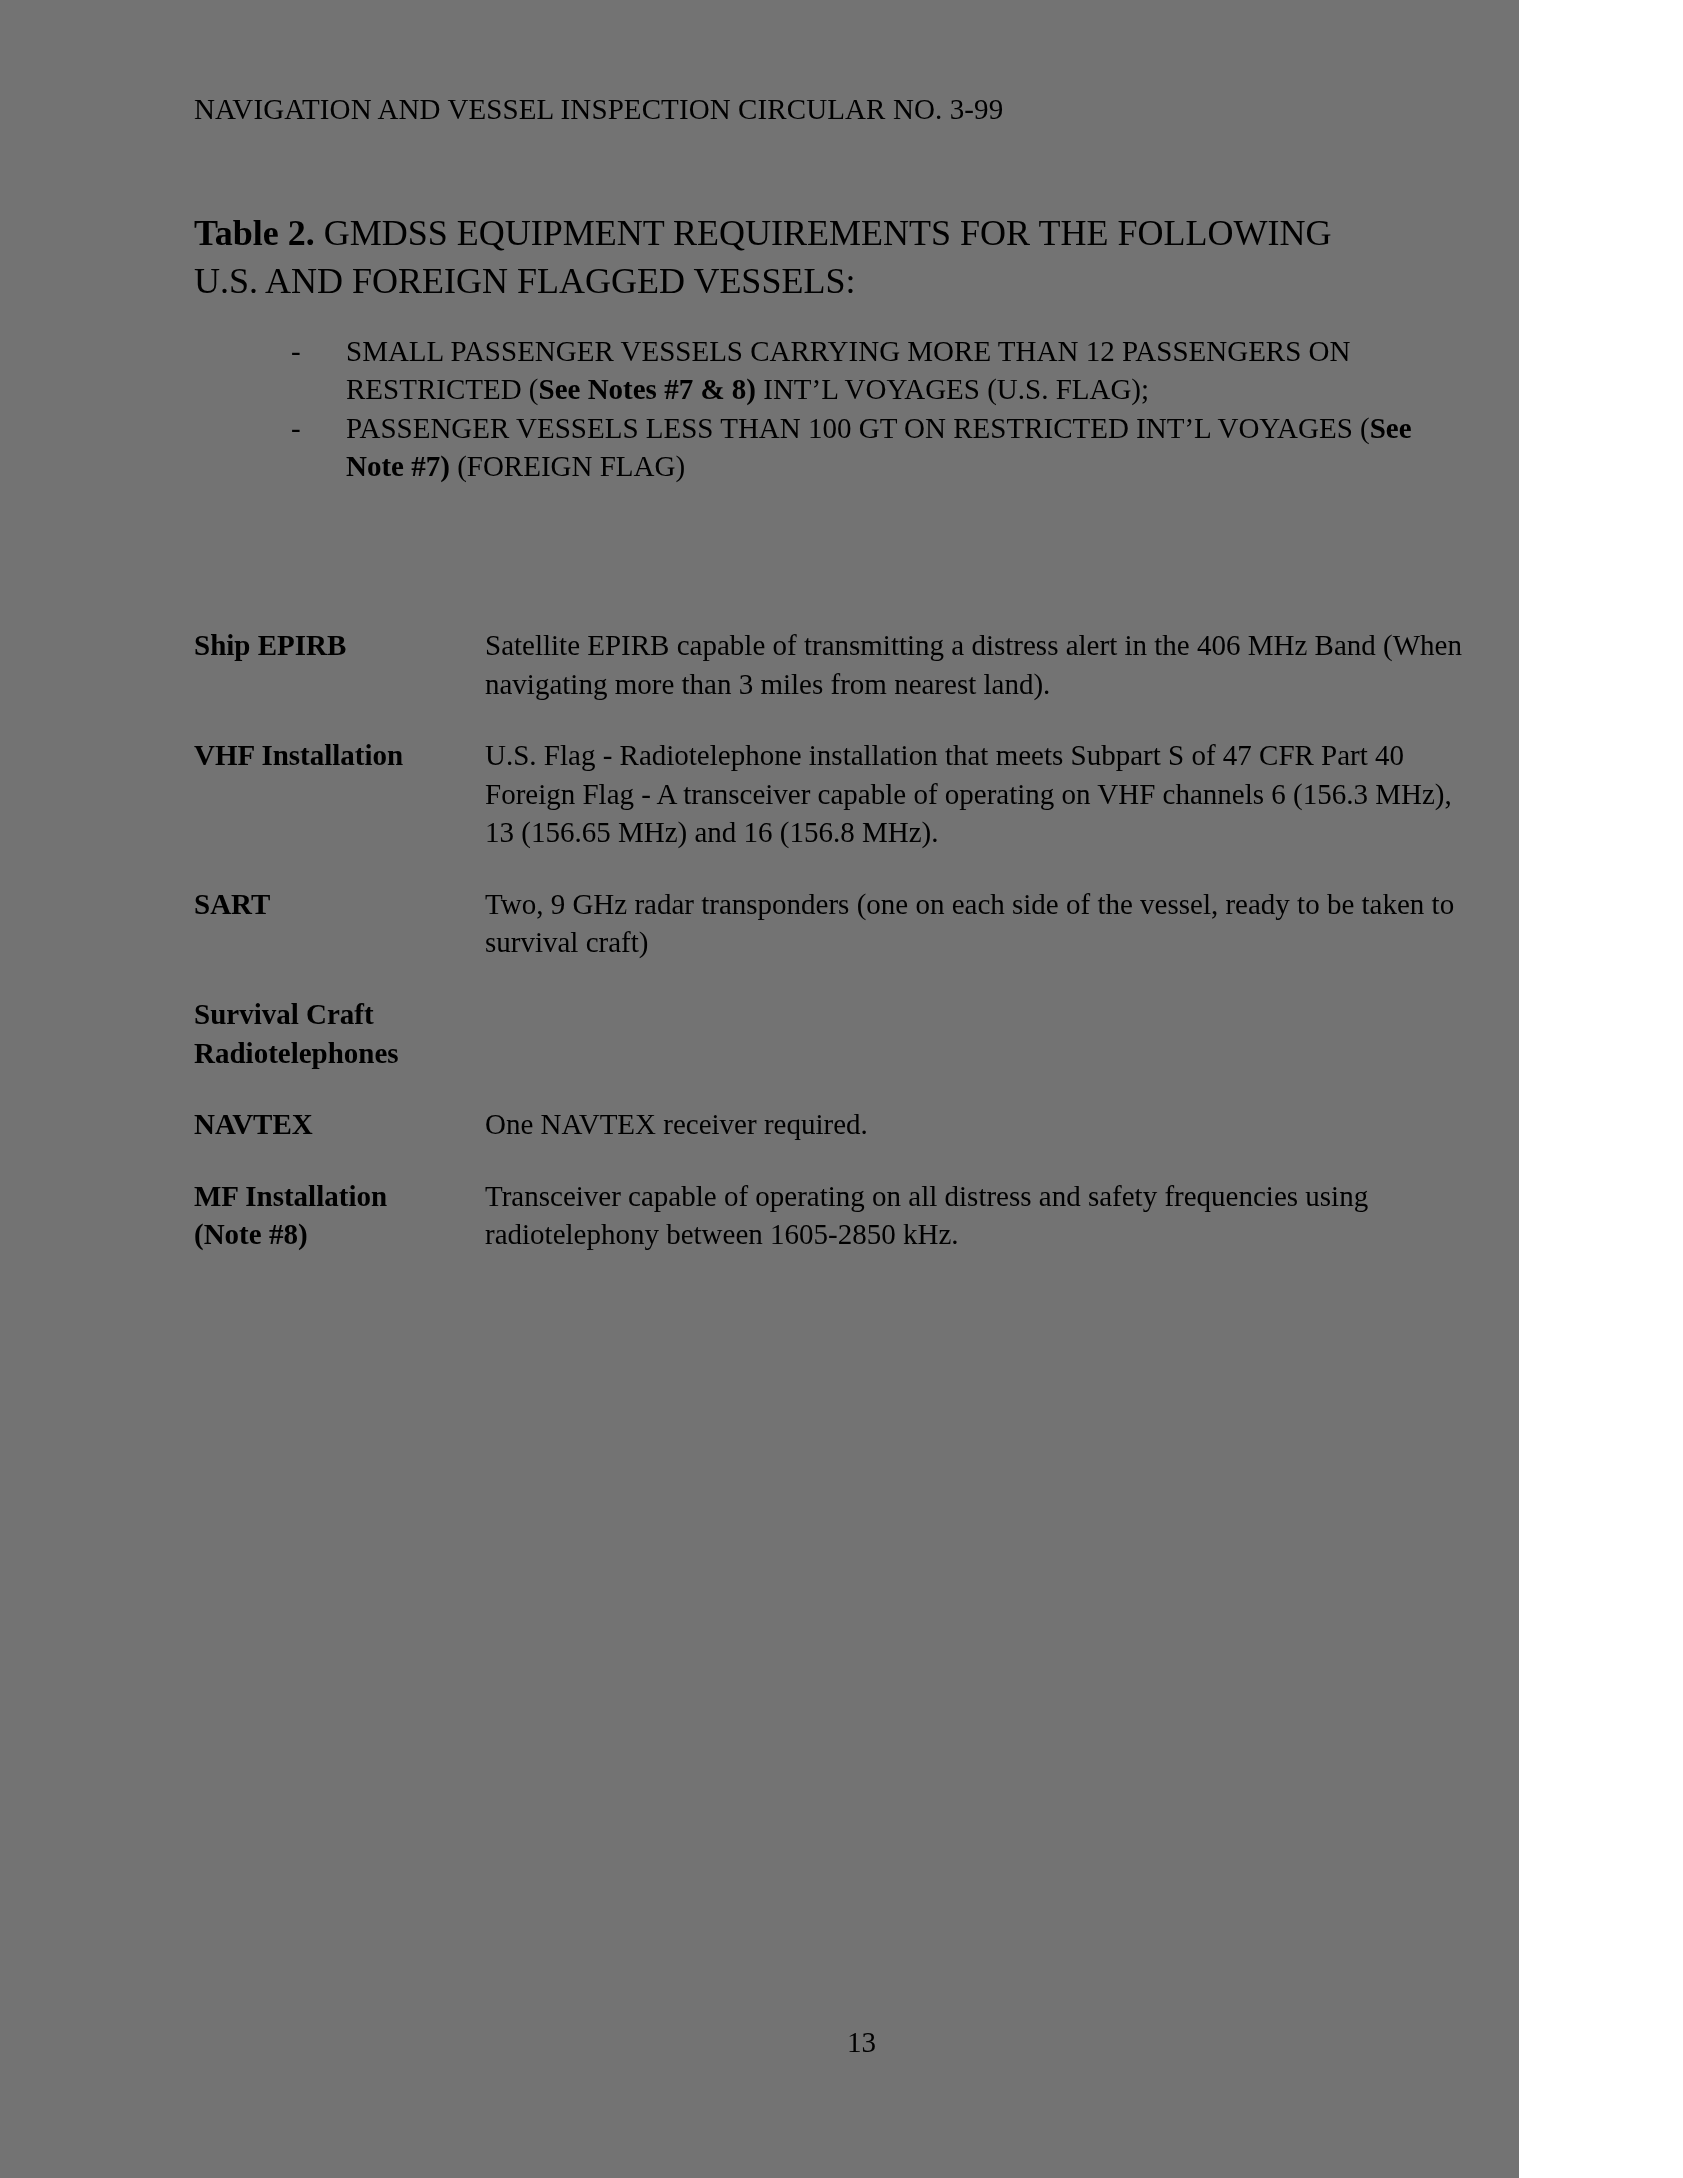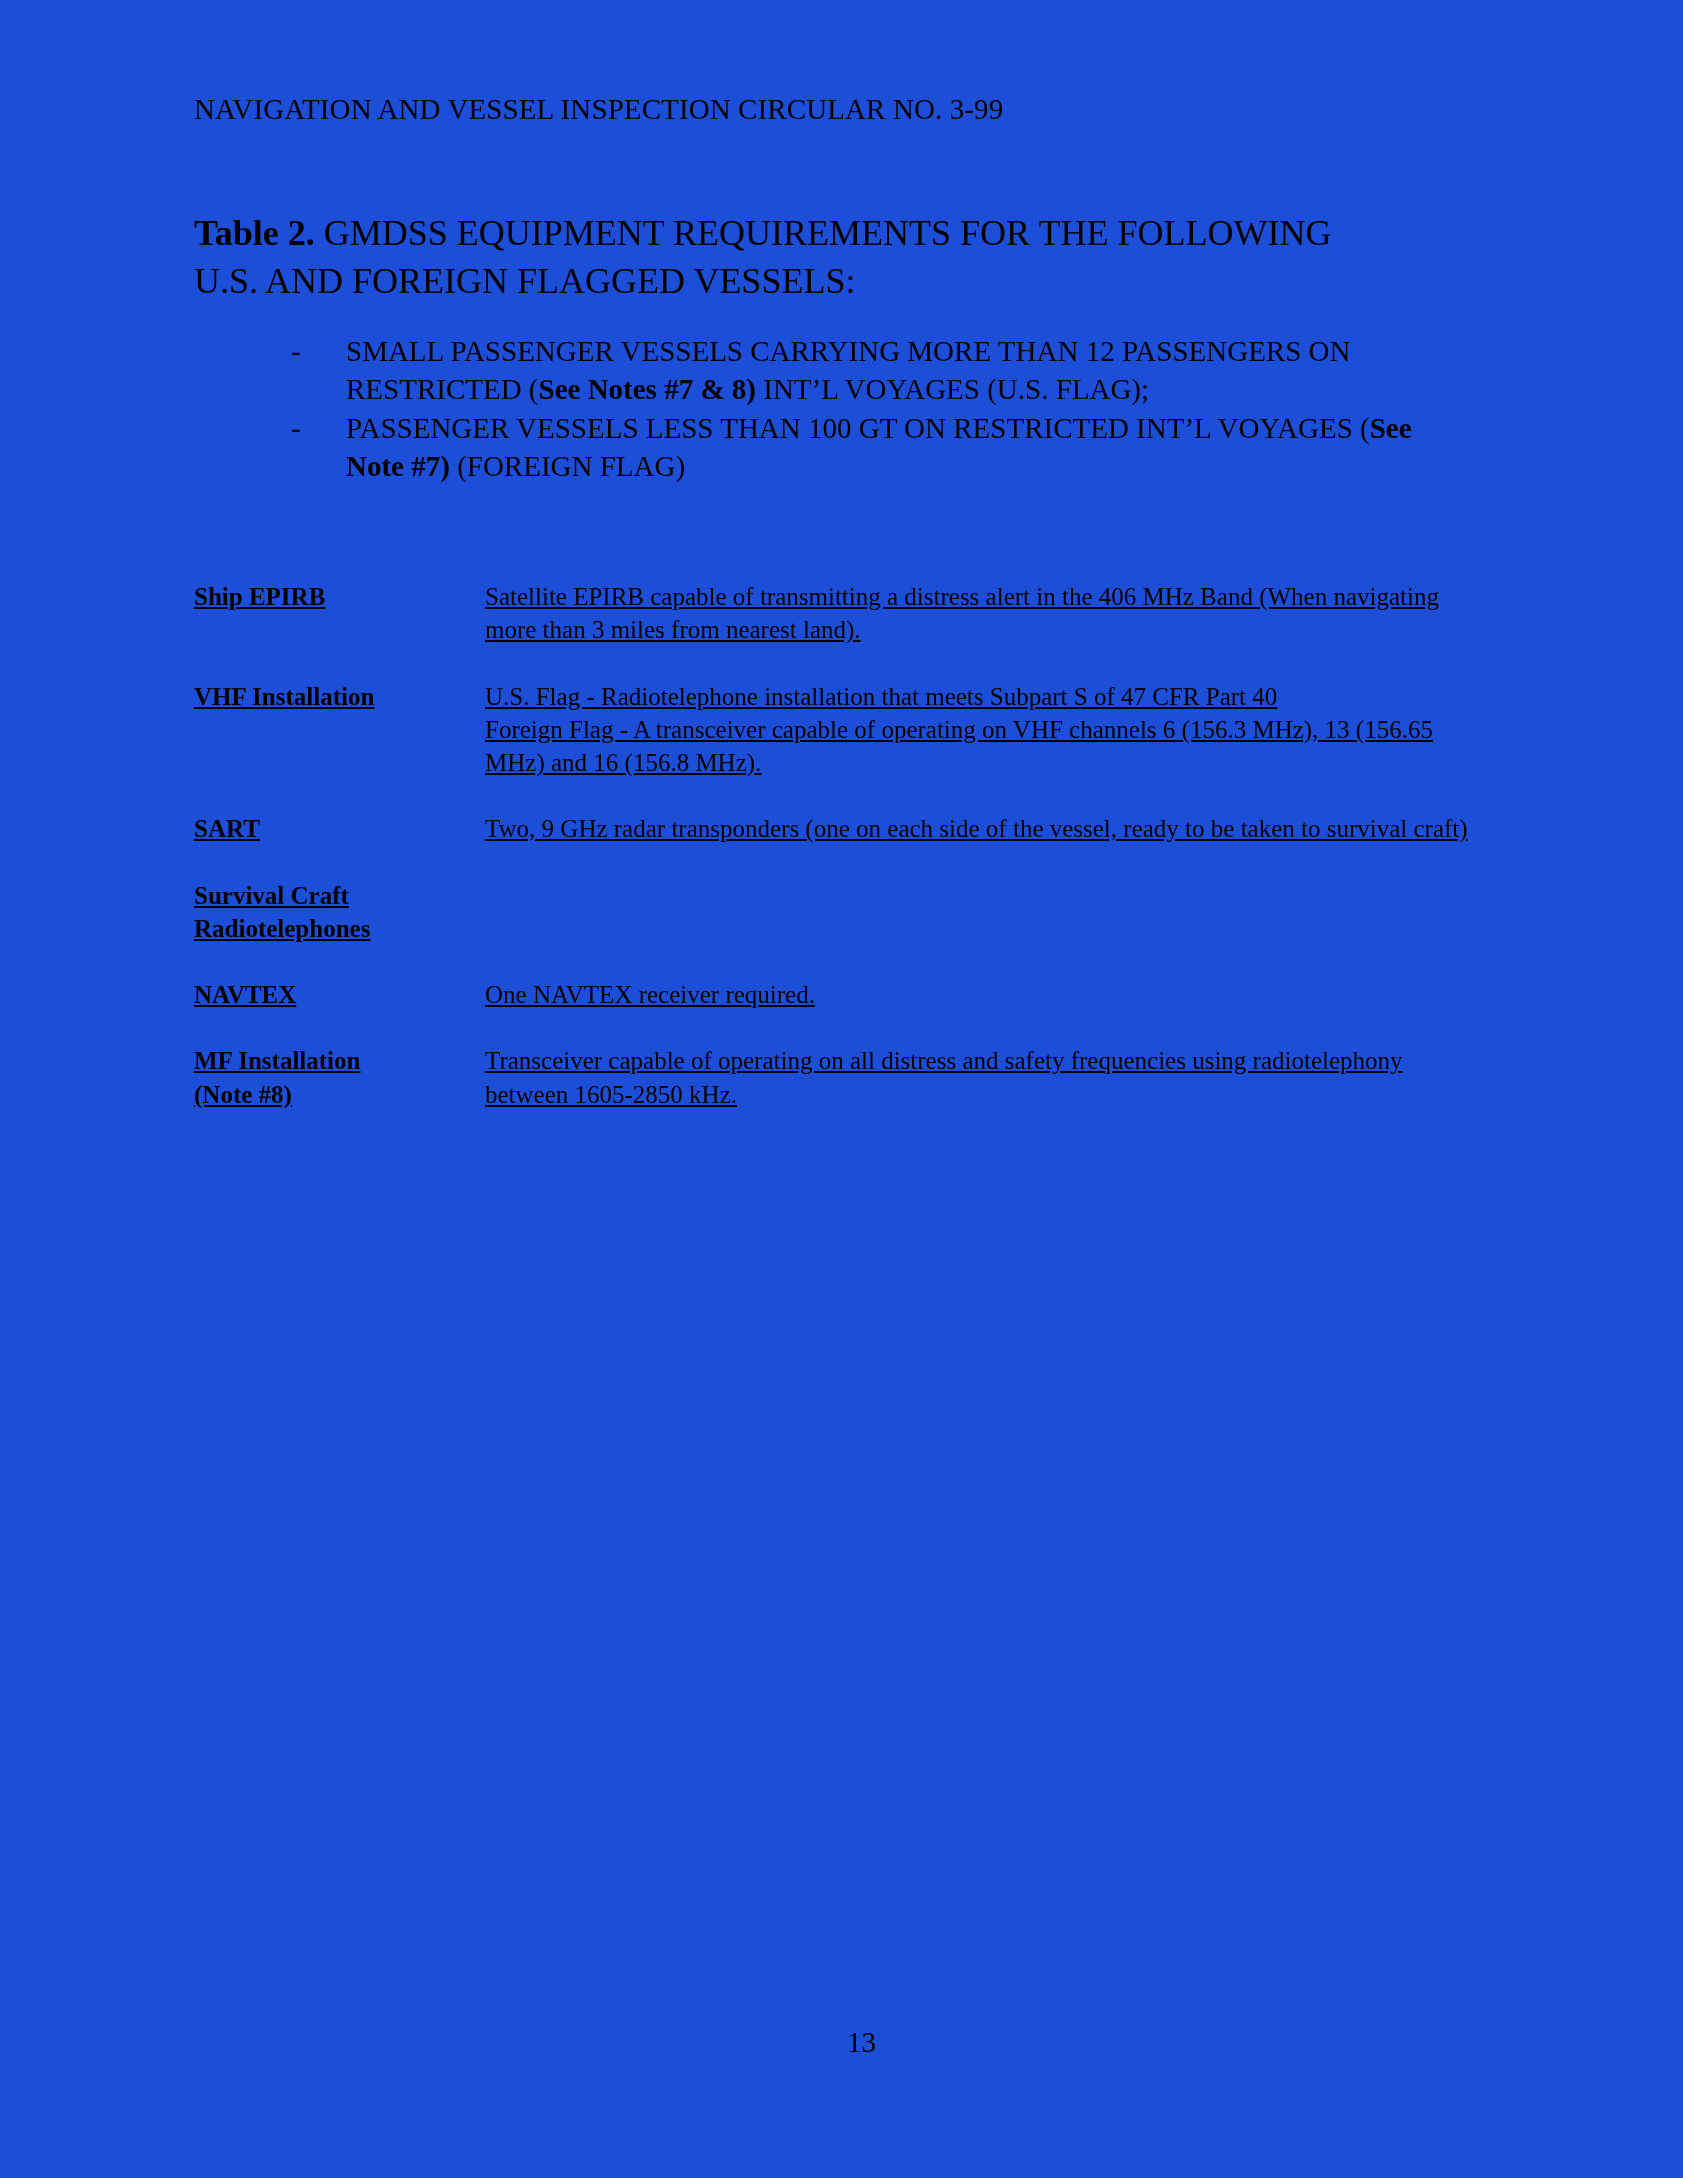--- a/index.html
+++ b/index.html
@@ -6,23 +6,23 @@
     margin: 0;
     padding: 0;
     background: #ffffff;
   }
   body {
     font-family: "Liberation Serif", "DejaVu Serif", serif;
     color: #000000;
   }
   .page {
     position: relative;
-    width: 1683px;
+    width: 1519px;
     height: 2178px;
-    background: #1d4ed8;
+    background: #737373;
     box-sizing: border-box;
     overflow: hidden;
   }
   .header {
     position: absolute;
     left: 194px;
     top: 92px;
     font-size: 29px;
     line-height: 1.2;
     letter-spacing: 0.1px;
@@ -53,24 +53,23 @@
     width: 55px;
     flex: 0 0 55px;
   }
   .bullet-text {
     flex: 1 1 auto;
   }
   .b { font-weight: bold; }
   .deflist {
     position: absolute;
     left: 194px;
-    top: 580px;
+    top: 626px;
     width: 1287px;
-    font-size: 25px;
-    text-decoration: underline;
+    font-size: 29px;
   }
   .def-row {
     display: flex;
     align-items: flex-start;
     margin-bottom: 33px;
   }
   .def-term {
     width: 291px;
     flex: 0 0 291px;
     font-weight: bold;

